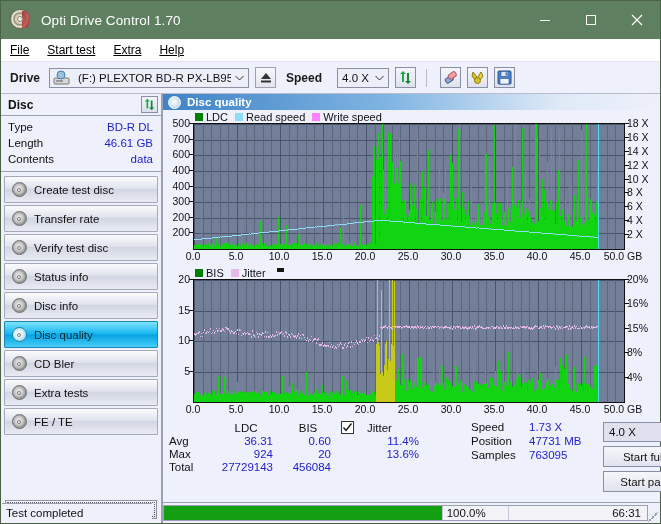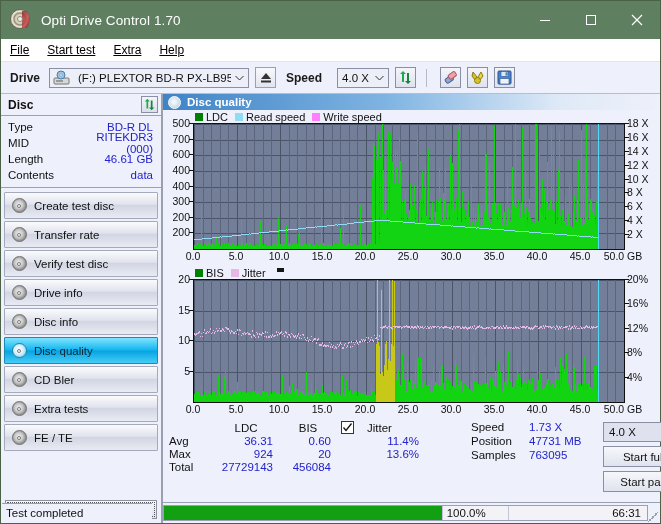--- a/index.html
+++ b/index.html
@@ -238,24 +238,20 @@
               <path d="M11 3 L11 11 L13 11 L10 14 L7 11 L9 11 L9 3 Z" fill="#14873c"></path>
             </svg>
           </div>
         </div>
         <div class="disc-rows">
           <div class="drow">
             <span class="k">Type</span>
             <span class="v">BD-R DL</span>
           </div>
           <div class="drow">
-            <span class="k">MID</span>
-            <span class="v">RITEKDR3 (000)</span>
-          </div>
-          <div class="drow">
             <span class="k">Length</span>
             <span class="v">46.61 GB</span>
           </div>
           <div class="drow">
             <span class="k">Contents</span>
             <span class="v">data</span>
           </div>
         </div>
       </div>
 
@@ -275,21 +271,21 @@
         <div class="nav-item">
           <span class="ni-ico">
               <span class="gico"></span>
             </span>
           <span class="ni-label">Verify test disc</span>
         </div>
         <div class="nav-item">
           <span class="ni-ico">
               <span class="gico"></span>
             </span>
-          <span class="ni-label">Drive info</span>
+          <span class="ni-label">Status info</span>
         </div>
         <div class="nav-item">
           <span class="ni-ico">
               <span class="gico"></span>
             </span>
           <span class="ni-label">Disc info</span>
         </div>
         <div class="nav-item sel">
           <span class="ni-ico">
               <span class="gico"></span>
@@ -2157,21 +2153,21 @@
                 <div class="jitline" style="left: 402px; top: 46.4743px; width: 1.4px; height: 1.6px;"></div>
                 <div class="jitline" style="left: 403px; top: 45.655px; width: 1.4px; height: 1.6px;"></div>
                 <div class="jitline" style="left: 404px; top: 45.413px; width: 1.4px; height: 1.6px;"></div>
                 <div class="cyanv" style="left: 404.2px;"></div>
               </div>
             <div class="axis-r" id="bisAxR">
                 <div class="t" style="top: 97.6px;">4%</div>
                 <div class="tickmark" style="left: 0px; width: 4px; top: 97.6px;"></div>
                 <div class="t" style="top: 73.2px;">8%</div>
                 <div class="tickmark" style="left: 0px; width: 4px; top: 73.2px;"></div>
-                <div class="t" style="top: 48.8px;">12%</div>
+                <div class="t" style="top: 48.8px;">15%</div>
                 <div class="tickmark" style="left: 0px; width: 4px; top: 48.8px;"></div>
                 <div class="t" style="top: 24.4px;">16%</div>
                 <div class="tickmark" style="left: 0px; width: 4px; top: 24.4px;"></div>
                 <div class="t" style="top: 0px;">20%</div>
                 <div class="tickmark" style="left: 0px; width: 4px; top: 0px;"></div>
               </div>
           </div>
           <div class="xaxis" id="bisAxX">
               <div class="xt" style="left: 30px;">0.0</div>
               <div class="xt" style="left: 73px;">5.0</div>

